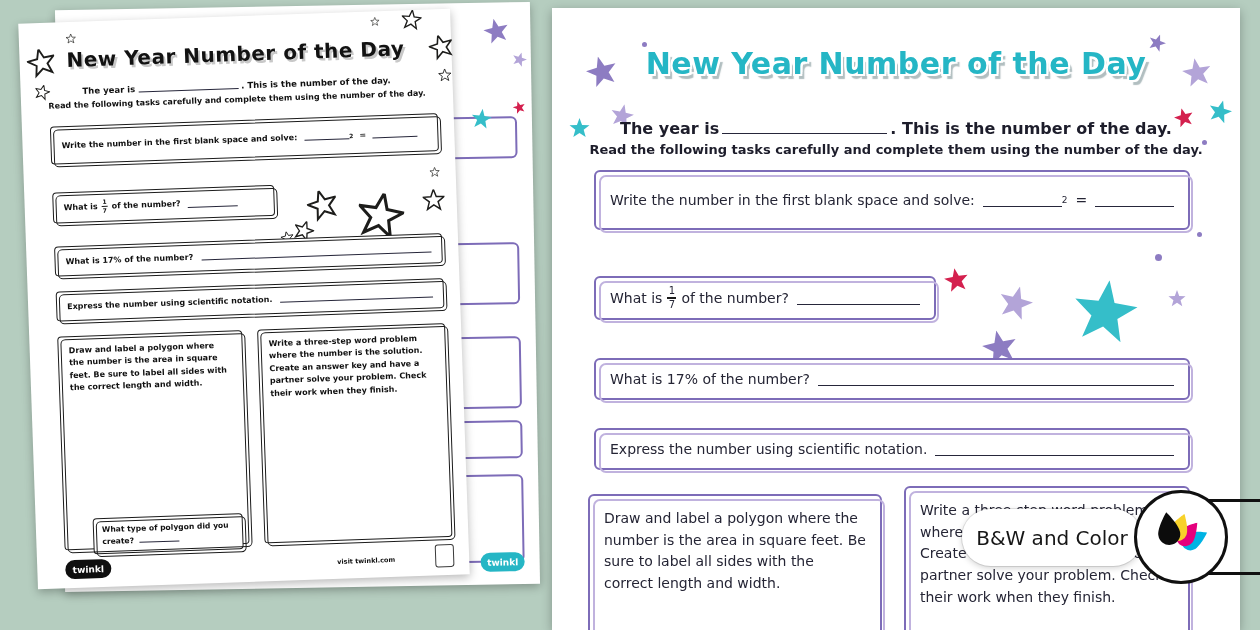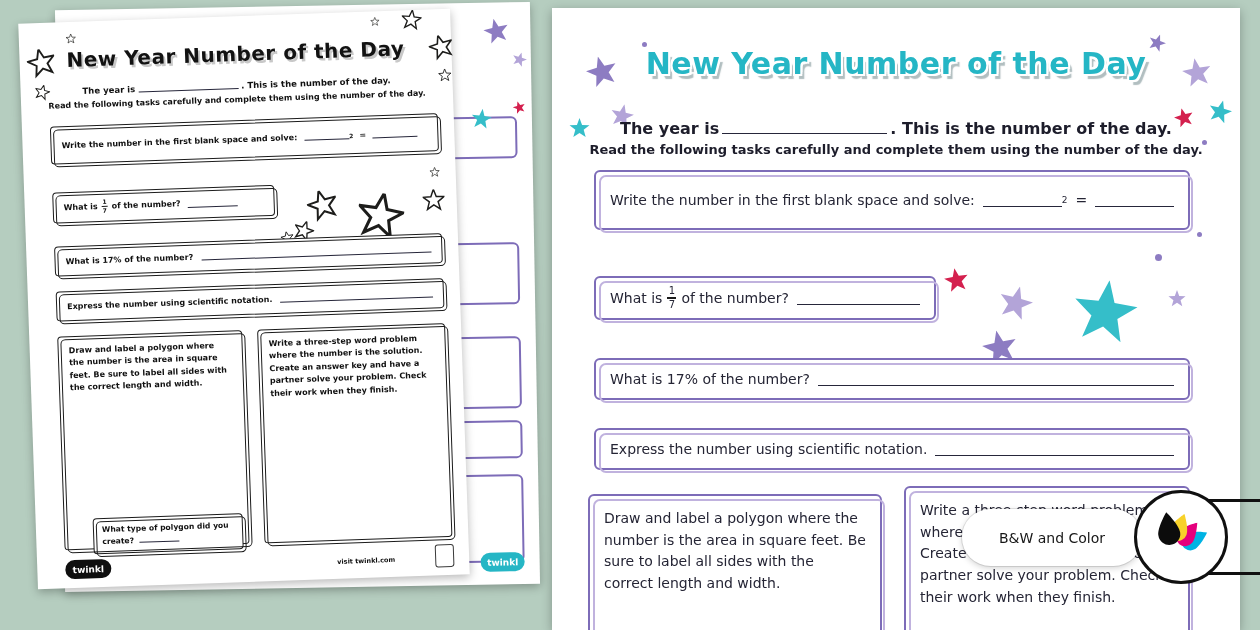--- a/index.html
+++ b/index.html
@@ -66,21 +66,21 @@
 
   
   .logo-pill{position:absolute;display:flex;align-items:center;justify-content:center;color:#fff;font-weight:bold;border-radius:12px}
   .bw-logo{left:28px;top:538px;width:46px;height:19px;background:#0f0f0f;font-size:9px}
   .teal-logo{left:416px;top:550px;width:44px;height:19px;background:var(--teal);font-size:9px}
   .visit{position:absolute;left:300px;top:545px;font-size:6.5px;font-weight:bold;color:#0f0f0f}
   .stamp{position:absolute;left:398px;top:535px;width:19px;height:23px;border:1.5px solid #3a3a3a;border-radius:3px;background:#fff}
 
   
   .badge-line{position:absolute;height:2.5px;background:#101010;z-index:4}
-  .badge-pill{position:absolute;left:962px;top:509px;width:180px;height:57px;background:#fff;border-radius:29px;display:flex;align-items:center;justify-content:center;font-size:14px;color:#161616;z-index:5;box-shadow:0 0 0 1px rgba(0,0,0,.1),0 2px 6px rgba(0,0,0,.18)}
+  .badge-pill{position:absolute;left:962px;top:509px;width:180px;height:57px;background:#fff;border-radius:29px;display:flex;align-items:center;justify-content:center;font-size:20px;color:#161616;z-index:5;box-shadow:0 0 0 1px rgba(0,0,0,.1),0 2px 6px rgba(0,0,0,.18)}
   .badge-circle{position:absolute;left:1134px;top:490px;width:94px;height:94px;background:#fff;border:3px solid #101010;border-radius:50%;display:flex;align-items:center;justify-content:center;z-index:6}
   .drop-icon{width:60px;height:54px}
   .d-yellow{fill:var(--yellow)} .d-magenta{fill:var(--magenta)} .d-cyan{fill:var(--cyan)} .d-black{fill:#0c0c0c}
 </style>
 </head>
 <body>
 
 <svg width="0" height="0" style="position:absolute">
   <symbol id="st" viewBox="0 0 24 24">
     <path d="M12 0 L14.94 7.95 L23.41 8.29 L16.76 13.55 L19.05 21.71 L12 17 L4.95 21.71 L7.24 13.55 L0.59 8.29 L9.06 7.95 Z"></path>

